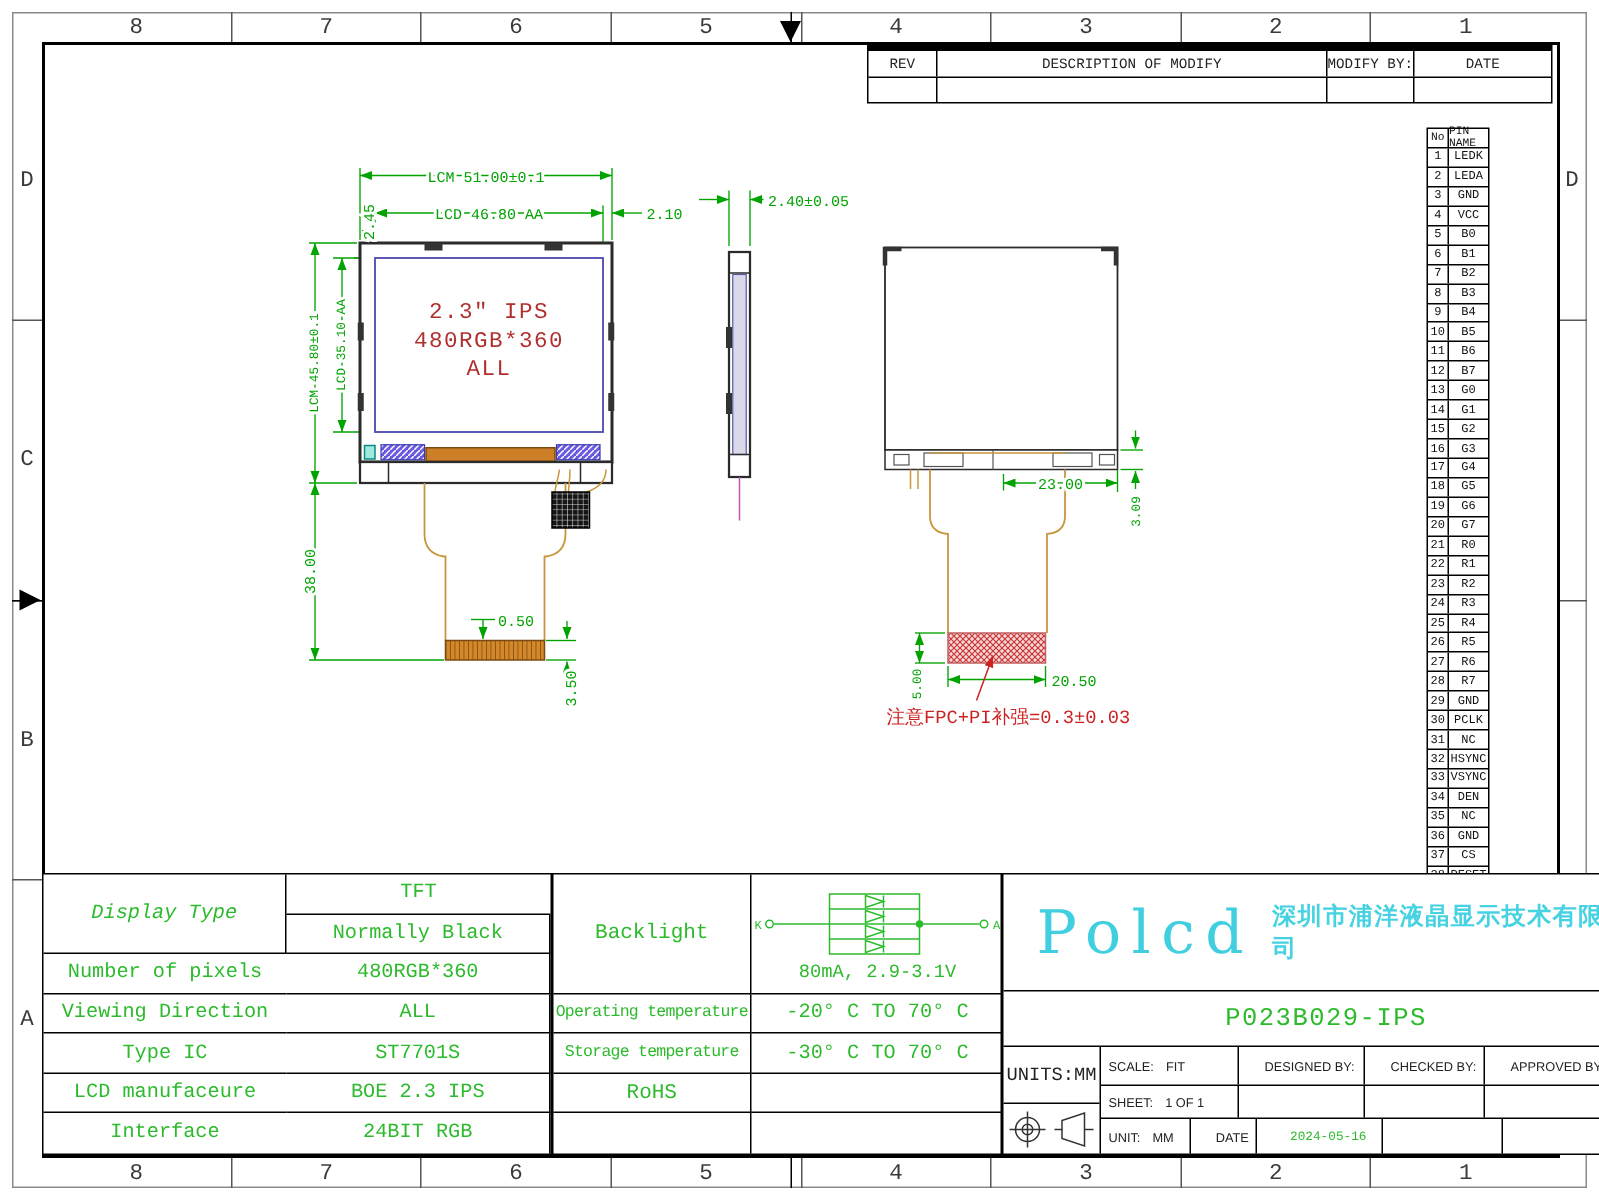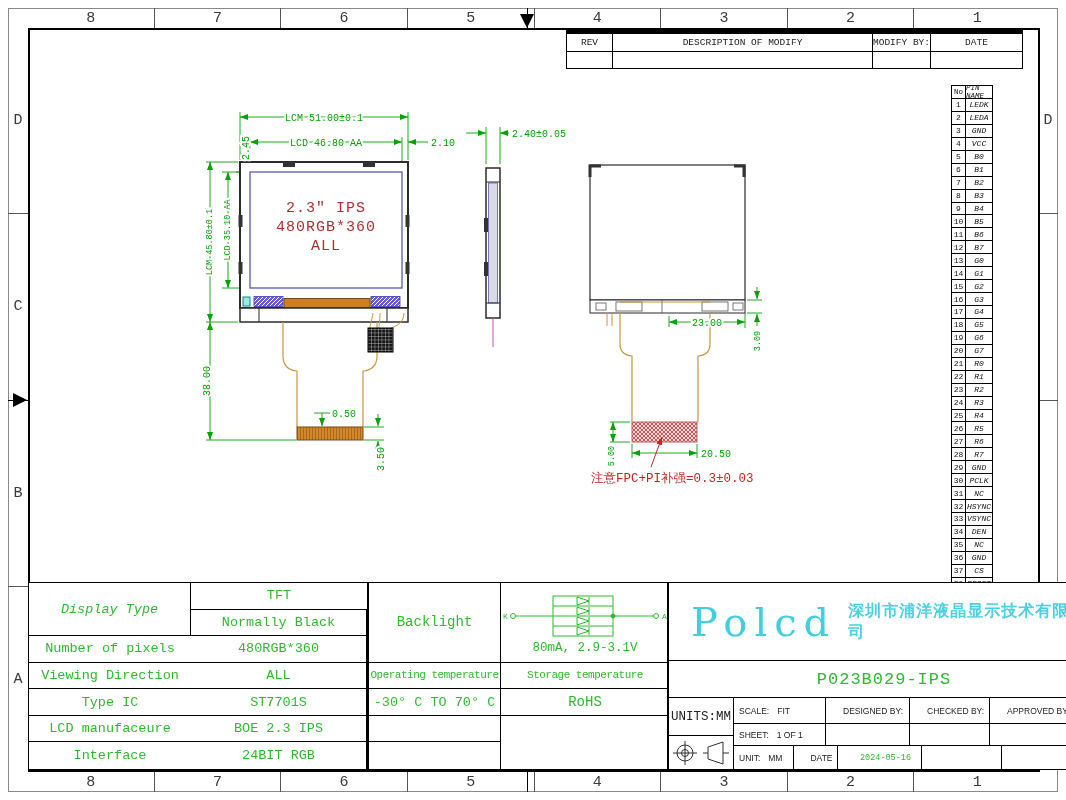--- a/index.html
+++ b/index.html
@@ -20,35 +20,35 @@
   
   .mark{position:absolute;}
   .tri-down{left:520px;top:14px;width:0;height:0;border-left:7px solid transparent;border-right:7px solid transparent;border-top:14px solid #000;}
   .tri-up{left:520px;top:758px;width:0;height:0;border-left:7px solid transparent;border-right:7px solid transparent;border-bottom:14px solid #000;}
   .tri-right{left:13px;top:393px;width:0;height:0;border-top:7px solid transparent;border-bottom:7px solid transparent;border-left:14px solid #000;}
   .vline-top{left:527px;top:8px;width:1px;height:20px;background:#000;}
   .vline-bottom{left:527px;top:772px;width:1px;height:20px;background:#000;}
   .hline-left{left:8px;top:400px;width:20px;height:1px;background:#000;}
 
   
-  .rev-table{position:absolute;left:566px;top:30px;width:457px;border-top:4px solid #000;border-left:1px solid #000;border-right:1px solid #000;border-bottom:1px solid #000;box-sizing:border-box;font-size:9.5px;color:#222;}
+  .rev-table{position:absolute;left:578px;top:30px;width:457px;border-top:4px solid #000;border-left:1px solid #000;border-right:1px solid #000;border-bottom:1px solid #000;box-sizing:border-box;font-size:9.5px;color:#222;}
   .rev-row{display:flex;height:17px;}
   .rev-row + .rev-row{border-top:1px solid #000;height:16px;}
   .rev-cell{display:flex;align-items:center;justify-content:center;box-sizing:border-box;}
   .rev-cell + .rev-cell{border-left:1px solid #000;}
   .rc0{width:45px;} .rc1{width:260px;} .rc2{width:58px;} .rc3{flex:1;}
 
   
   .pin-table{position:absolute;left:951px;top:85px;width:42px;border:1px solid #000;box-sizing:border-box;font-size:8px;color:#111;background:#fff;}
   .pin-hdr,.pin-row{display:flex;}
   .pin-hdr{height:12px;border-bottom:1px solid #000;font-size:7.5px;}
   .pin-row{height:11.95px;border-bottom:1px solid #000;}
   .pin-row:last-child{border-bottom:none;}
   .pin-no{width:14px;border-right:1px solid #000;display:flex;align-items:center;justify-content:center;box-sizing:border-box;}
-  .pin-nm{flex:1;display:flex;align-items:center;justify-content:center;font-style:italic;}
+  .pin-nm{flex:1;display:flex;align-items:center;justify-content:center;}
 
   
   .drawing{position:absolute;left:28px;top:28px;}
   svg text{font-family:"Liberation Mono","DejaVu Sans Mono",monospace;}
   .dim{stroke:#00a300;stroke-width:0.9;fill:none;}
   .dimtext{fill:#00a300;font-size:10px;stroke:#fff;stroke-width:4px;paint-order:stroke;}
   .dimtext.small{font-size:8.5px;}
   .redlabel{fill:#b03030;font-size:15px;letter-spacing:1px;}
   .rednote{fill:#cc2222;font-size:12.5px;}
 
@@ -544,20 +544,21 @@
           <circle cx="112" cy="24" r="2" fill="#2dbb2d"></circle>
           <line x1="114" y1="24" x2="152" y2="24"></line>
             <circle cx="155" cy="24" r="2.5"></circle>
         </g>
         <text x="2" y="27" font-size="8" fill="#2dbb2d">K</text>
         <text x="161" y="27" font-size="8" fill="#2dbb2d">A</text>
       </svg>
       <div class="bl-current">80mA, 2.9-3.1V</div>
     </div>
     <div class="cell label">Operating temperature</div>
+    <div class="cell value">-20° C TO 70° C</div>
     <div class="cell label">Storage temperature</div>
     <div class="cell value">-30° C TO 70° C</div>
     <div class="cell label big">RoHS</div>
     <div class="cell value"></div>
     <div class="cell label lastrow"></div>
     <div class="cell value lastrow"></div>
   </div>
 
   <div class="tbl right-block">
     <div class="logo-row">

